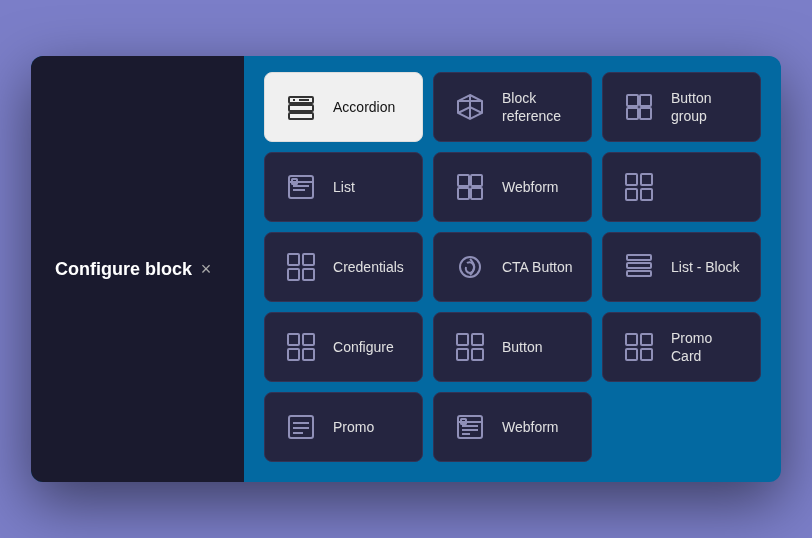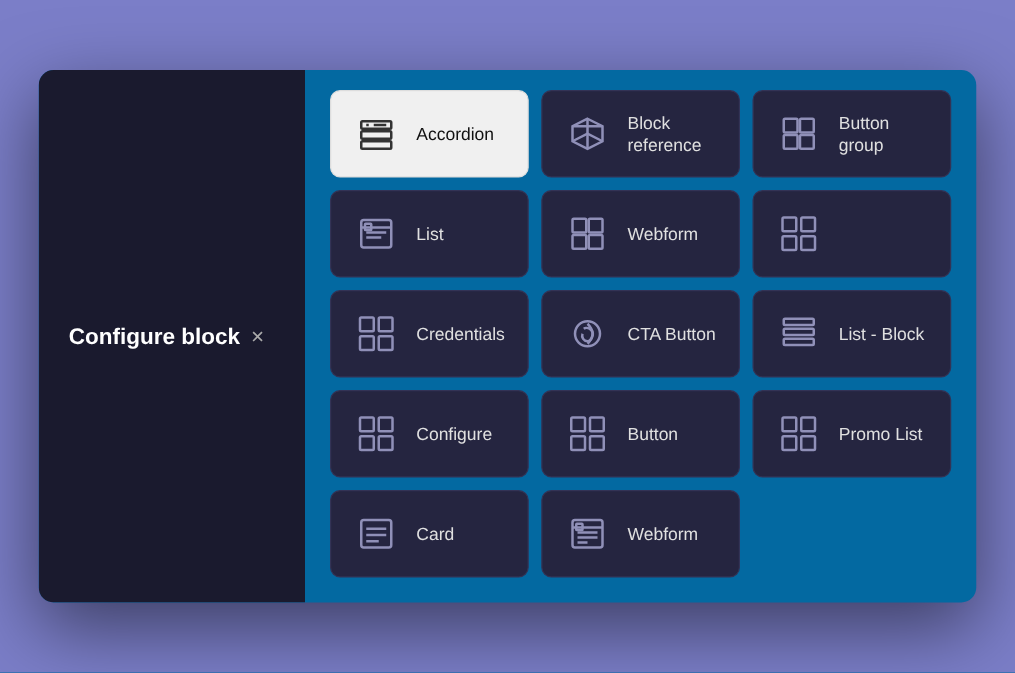--- a/index.html
+++ b/index.html
@@ -228,32 +228,32 @@
         </div>
         <div class="block-item">
           <div class="block-icon">
             <svg viewBox="0 0 32 32" fill="none" stroke="#9090b8" stroke-width="2">
       <rect x="3" y="3" width="11" height="11" rx="1"></rect>
       <rect x="18" y="3" width="11" height="11" rx="1"></rect>
       <rect x="3" y="18" width="11" height="11" rx="1"></rect>
       <rect x="18" y="18" width="11" height="11" rx="1"></rect>
     </svg>
           </div>
-          <span class="block-label">Promo List</span>
+          <span class="block-label">Promo Card</span>
         </div>
         <div class="block-item">
           <div class="block-icon">
             <svg viewBox="0 0 32 32" fill="none" stroke="#9090b8" stroke-width="2">
       <rect x="4" y="5" width="24" height="22" rx="2"></rect>
       <line x1="8" y1="12" x2="24" y2="12"></line>
       <line x1="8" y1="17" x2="24" y2="17"></line>
       <line x1="8" y1="22" x2="18" y2="22"></line>
     </svg>
           </div>
-          <span class="block-label">Card</span>
+          <span class="block-label">Promo</span>
         </div>
         <div class="block-item">
           <div class="block-icon">
             <svg viewBox="0 0 32 32" fill="none" stroke="#9090b8" stroke-width="2">
       <rect x="4" y="5" width="24" height="22" rx="2"></rect>
       <line x1="4" y1="11" x2="28" y2="11"></line>
       <rect x="7" y="8" width="5" height="5" rx="0.5"></rect>
       <line x1="8" y1="15" x2="24" y2="15"></line>
       <line x1="8" y1="19" x2="24" y2="19"></line>
       <line x1="8" y1="23" x2="16" y2="23"></line>

